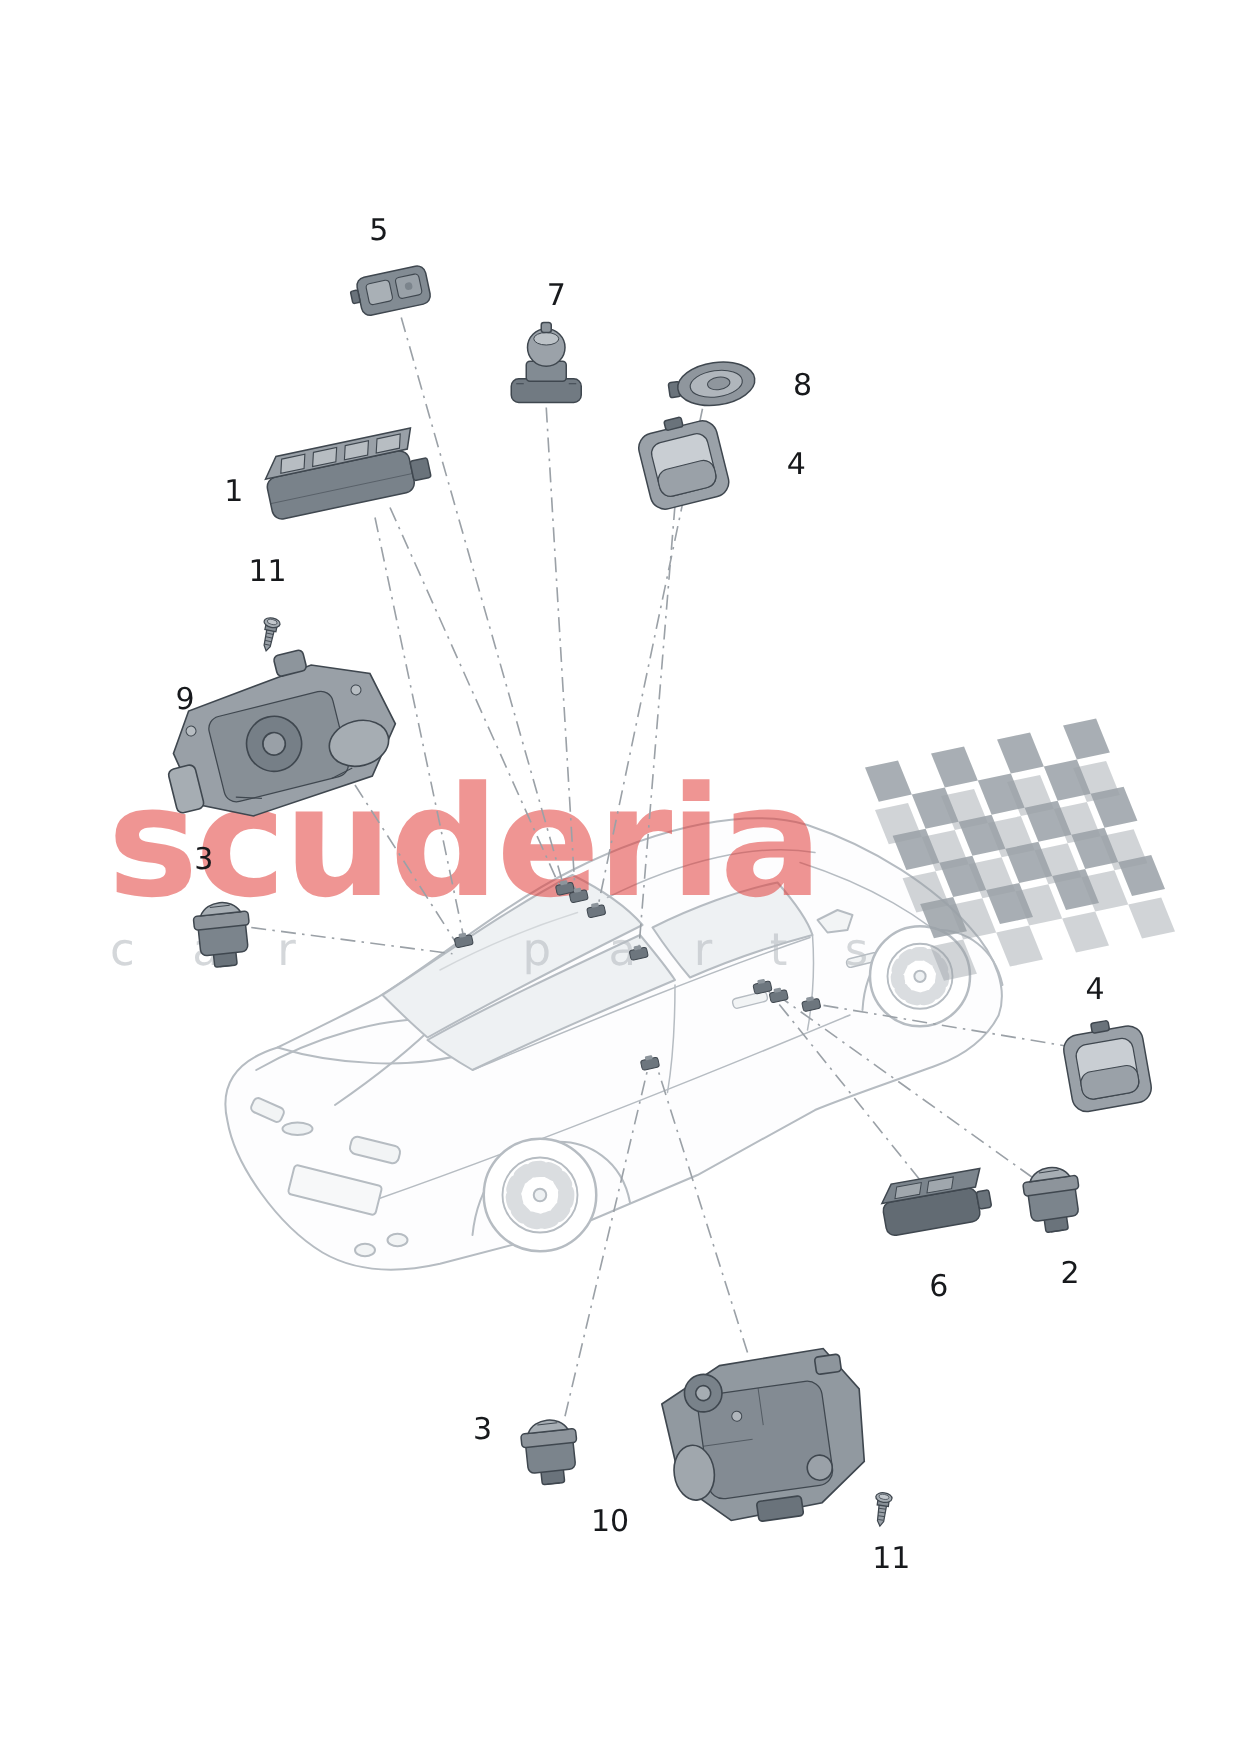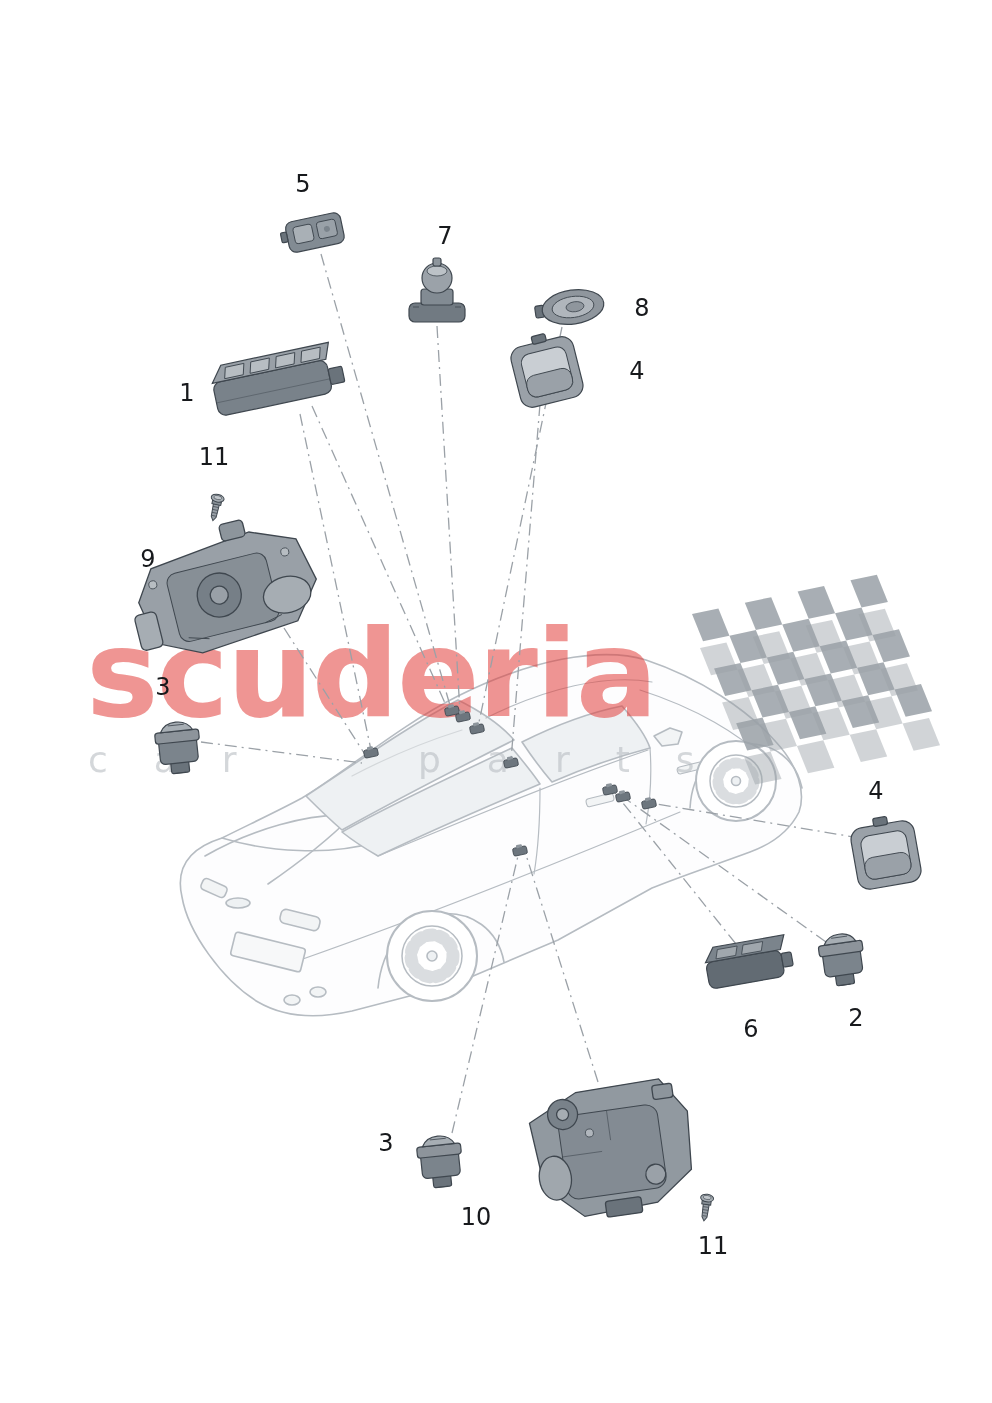--- a/index.html
+++ b/index.html
@@ -262,17 +262,17 @@
       <div class="callout" style="left: 856px; top: 1018px;">2</div>
       <div class="callout" style="left: 163px; top: 687px;">3</div>
       <div class="callout" style="left: 386px; top: 1143px;">3</div>
       <div class="callout" style="left: 637px; top: 371px;">4</div>
       <div class="callout" style="left: 876px; top: 791px;">4</div>
       <div class="callout" style="left: 303px; top: 184px;">5</div>
       <div class="callout" style="left: 751px; top: 1029px;">6</div>
       <div class="callout" style="left: 445px; top: 236px;">7</div>
       <div class="callout" style="left: 642px; top: 308px;">8</div>
       <div class="callout" style="left: 148px; top: 559px;">9</div>
-      <div class="callout" style="left: 476px; top: 1217px;">10</div>
+      <div class="callout" style="left: 488px; top: 1217px;">10</div>
       <div class="callout" style="left: 214px; top: 457px;">11</div>
       <div class="callout" style="left: 713px; top: 1246px;">11</div>
     </div>
 </div>
 
 </body></html>

